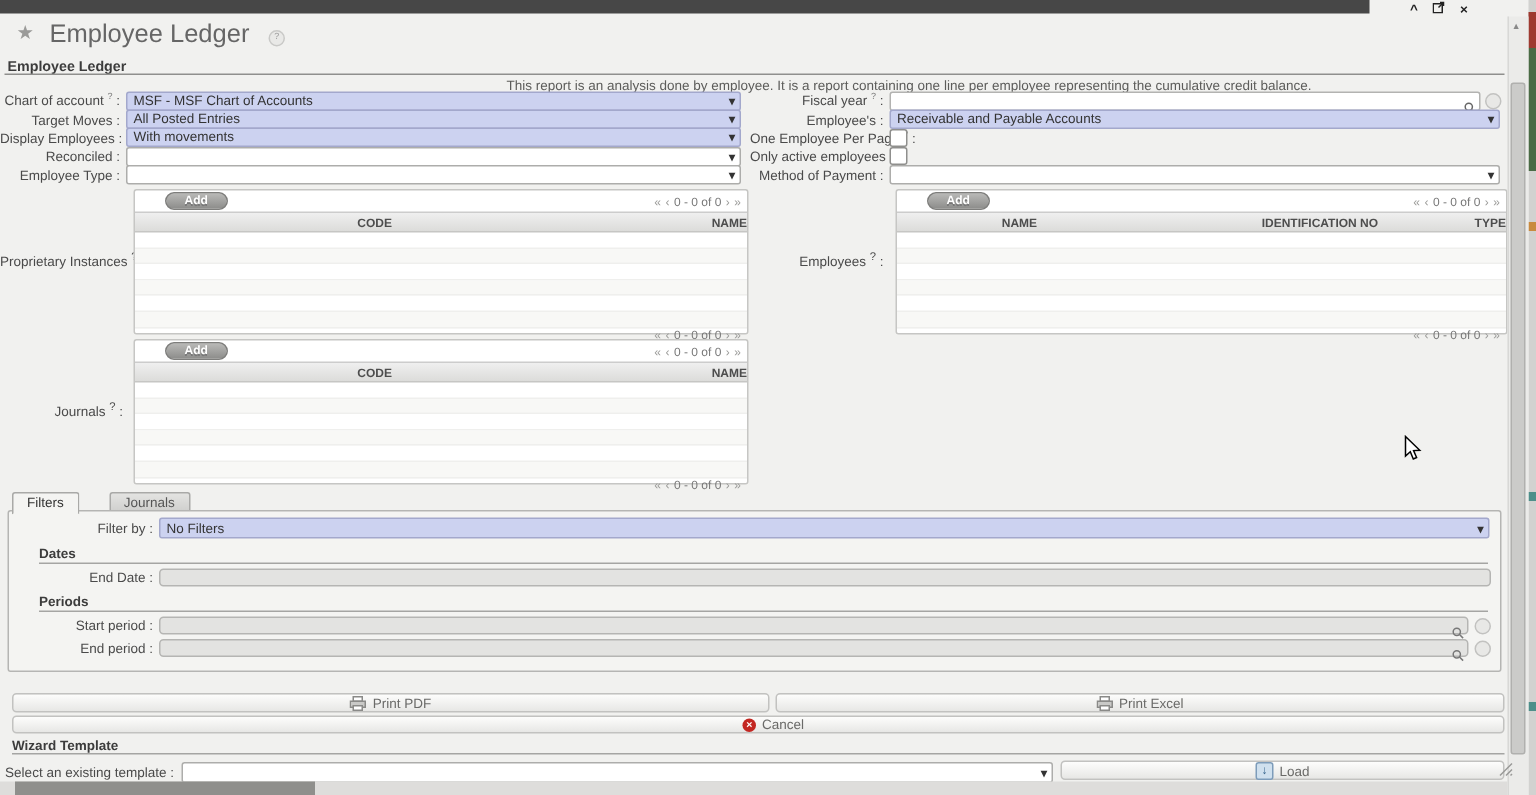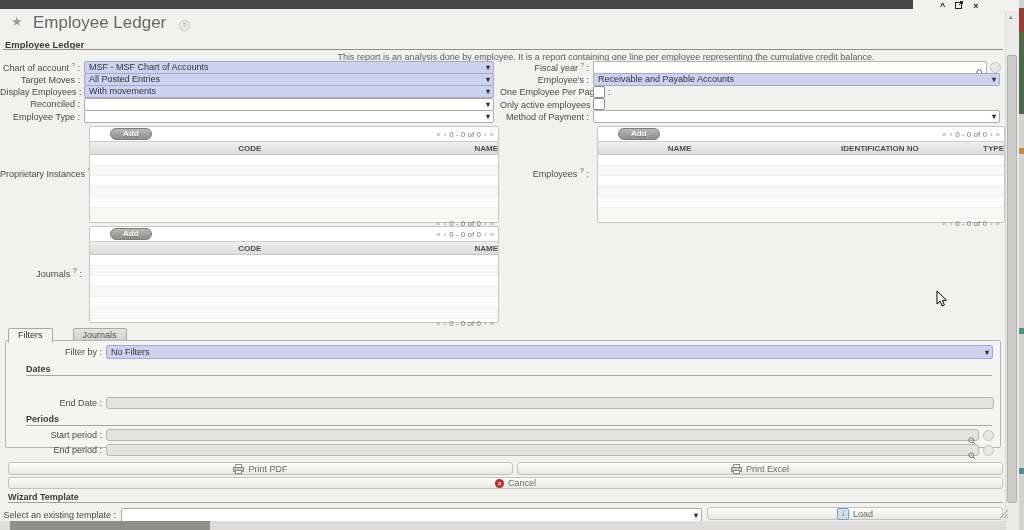--- a/index.html
+++ b/index.html
@@ -296,21 +296,21 @@
   <div class="fbox">
     <div class="fb-row">
       <div class="fb-label"><span>Filter by</span> <span>:</span></div>
       <div class="sel filled" style="height:12px;line-height:12px;">
         <span>No Filters</span>
         <span class="chev" style="top:1px;">▾</span>
       </div>
     </div>
     <div class="fsec">Dates</div>
     <div class="fsec-hr"></div>
-    <div class="fb-row" style="margin-top:21px;">
+    <div class="fb-row" style="margin-top:3px;">
       <div class="fb-label"><span>End Date</span> <span>:</span></div>
       <div class="dinput"></div>
     </div>
     <div class="fsec">Periods</div>
     <div class="fsec-hr"></div>
     <div class="fb-row" style="margin-top:3px;">
       <div class="fb-label"><span>Start period</span> <span>:</span></div>
       <div class="dinput">
         <span class="mag">
           <svg width="8" height="8" viewBox="0 0 8 8">

